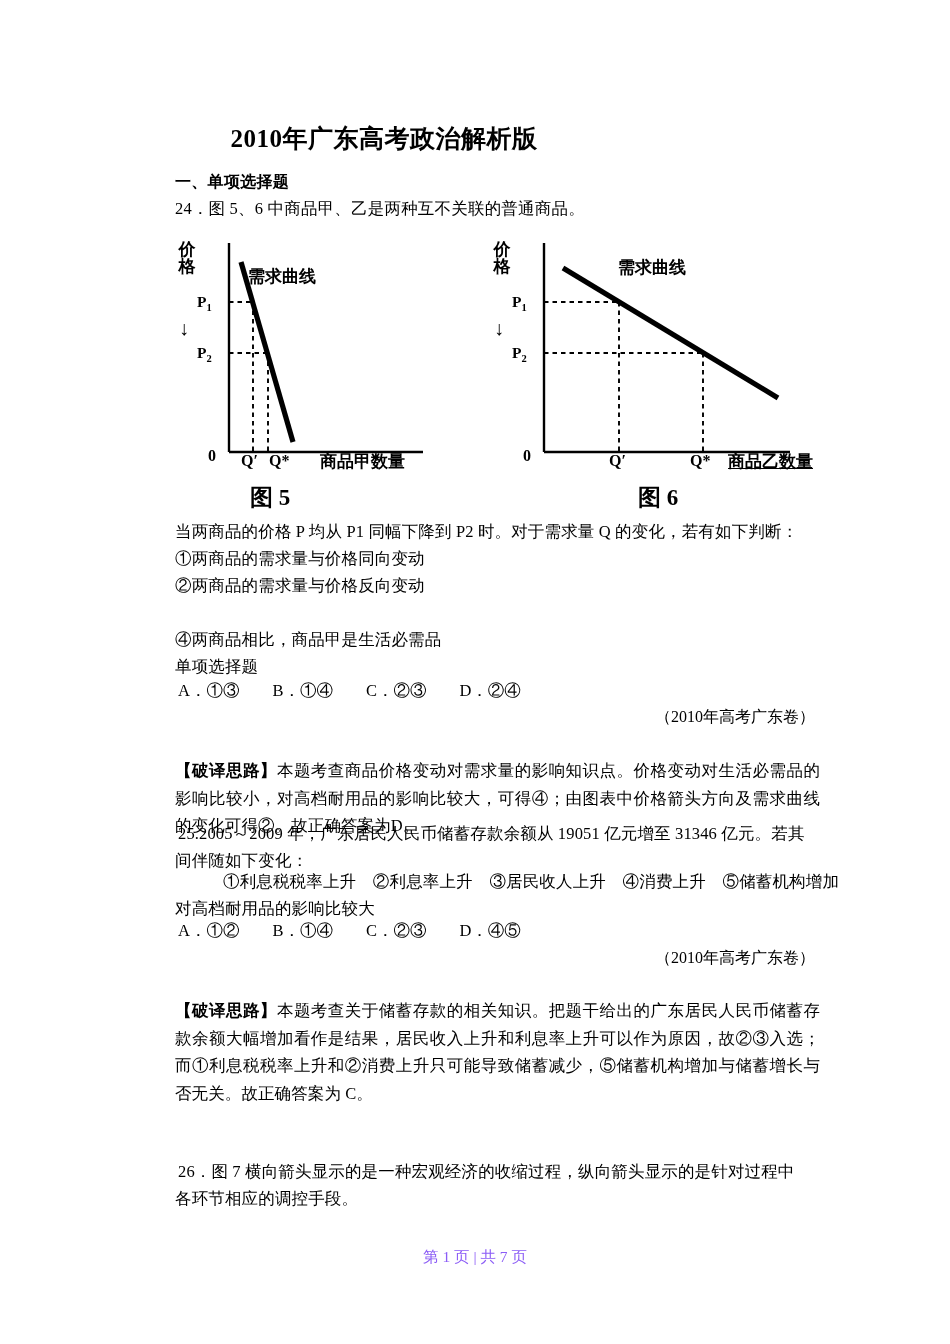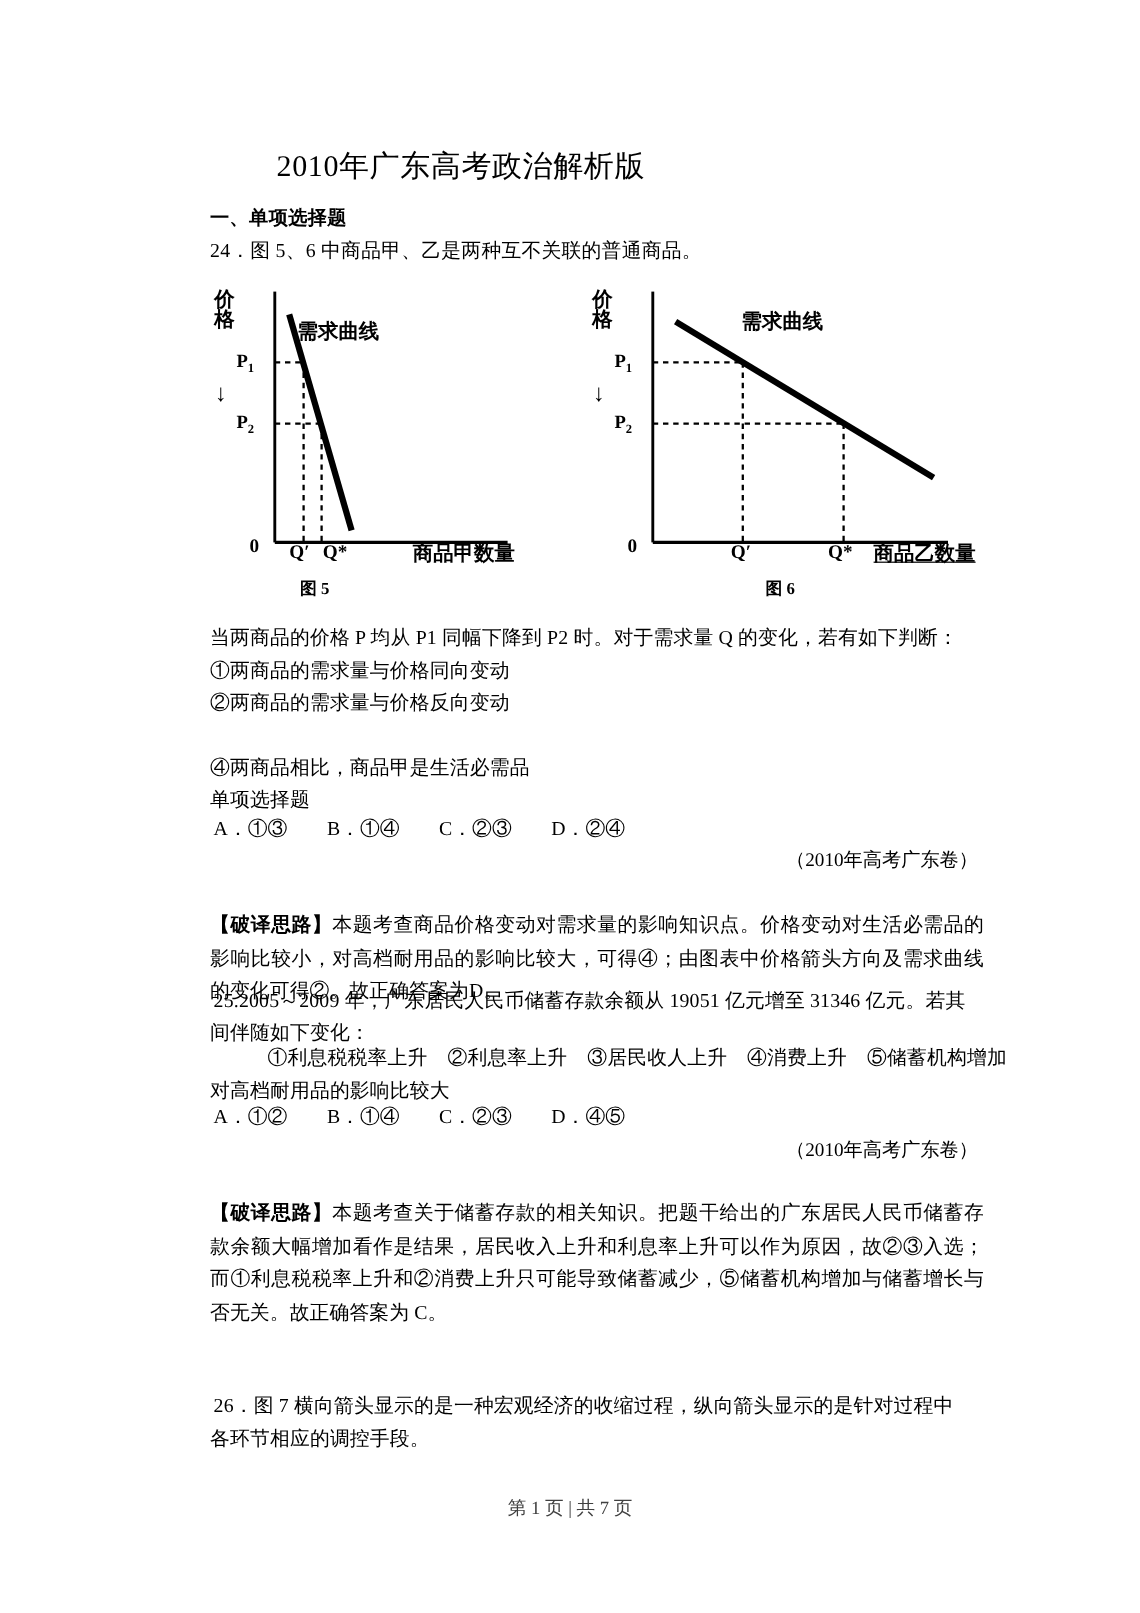--- a/index.html
+++ b/index.html
@@ -16,21 +16,21 @@
     color: #000000;
     overflow: hidden;
   }
   .doc-title {
     position: absolute;
     left: 0;
     top: 122px;
     width: 768px;
     text-align: center;
     font-size: 25px;
-    font-weight: normal;
+    font-weight: bold;
     letter-spacing: 0.5px;
   }
   .section-heading {
     position: absolute;
     left: 175px;
     top: 172px;
     font-size: 16px;
     font-weight: bold;
     letter-spacing: 0.3px;
   }
@@ -100,21 +100,21 @@
     white-space: nowrap;
   }
   .curve-label {
     position: absolute;
     font-size: 17px;
     font-weight: bold;
     white-space: nowrap;
   }
   .fig-caption {
     position: absolute;
-    font-size: 14px;
+    font-size: 23px;
     font-weight: bold;
     white-space: nowrap;
   }
   .chart-svg {
     position: absolute;
     left: 0;
     top: 0;
   }
 
   
@@ -148,21 +148,21 @@
   .explain b { font-weight: bold; }
   .indent2 { text-indent: 2em; }
 
   .footer {
     position: absolute;
     left: 0;
     top: 1247px;
     width: 950px;
     text-align: center;
     font-size: 15.5px;
-    color: #404040;
+    color: #8b5cf6;
   }
 </style>
 </head>
 <body>
 
 <div class="page">
 
   <div class="doc-title">2010年广东高考政治解析版</div>
 
   <div class="section-heading">一、单项选择题</div>
@@ -192,21 +192,21 @@
         <line x1="78" y1="62" x2="78" y2="212" stroke="#000" stroke-width="1.9" stroke-dasharray="4.5,4"></line>
 
         <line x1="54" y1="113" x2="93" y2="113" stroke="#000" stroke-width="1.9" stroke-dasharray="4.5,4"></line>
         <line x1="93" y1="113" x2="93" y2="212" stroke="#000" stroke-width="1.9" stroke-dasharray="4.5,4"></line>
       </svg>
 
       <div class="curve-label" style="left:73px; top:25px;">需求曲线</div>
       <div class="origin-label" style="left:33px; top:207px;">0</div>
       <div class="q-tick-label" style="left:66px; top:212px;">Q′</div>
       <div class="q-tick-label" style="left:94px; top:212px;">Q*</div>
-      <div class="x-axis-title" style="left:145px; top:210px;margin-left:24px;">商品甲数量</div>
+      <div class="x-axis-title" style="left:145px; top:210px;">商品甲数量</div>
       <div class="fig-caption" style="left:75px; top:242px;">图 5</div>
     </div>
 
     <div class="figure fig6">
       <div class="axis-label-y" style="left:2px; top:2px;">
         <span>价</span>
           <span>格</span>
       </div>
       <div class="arrow-down" style="left:4px; top:78px;">↓</div>
 

